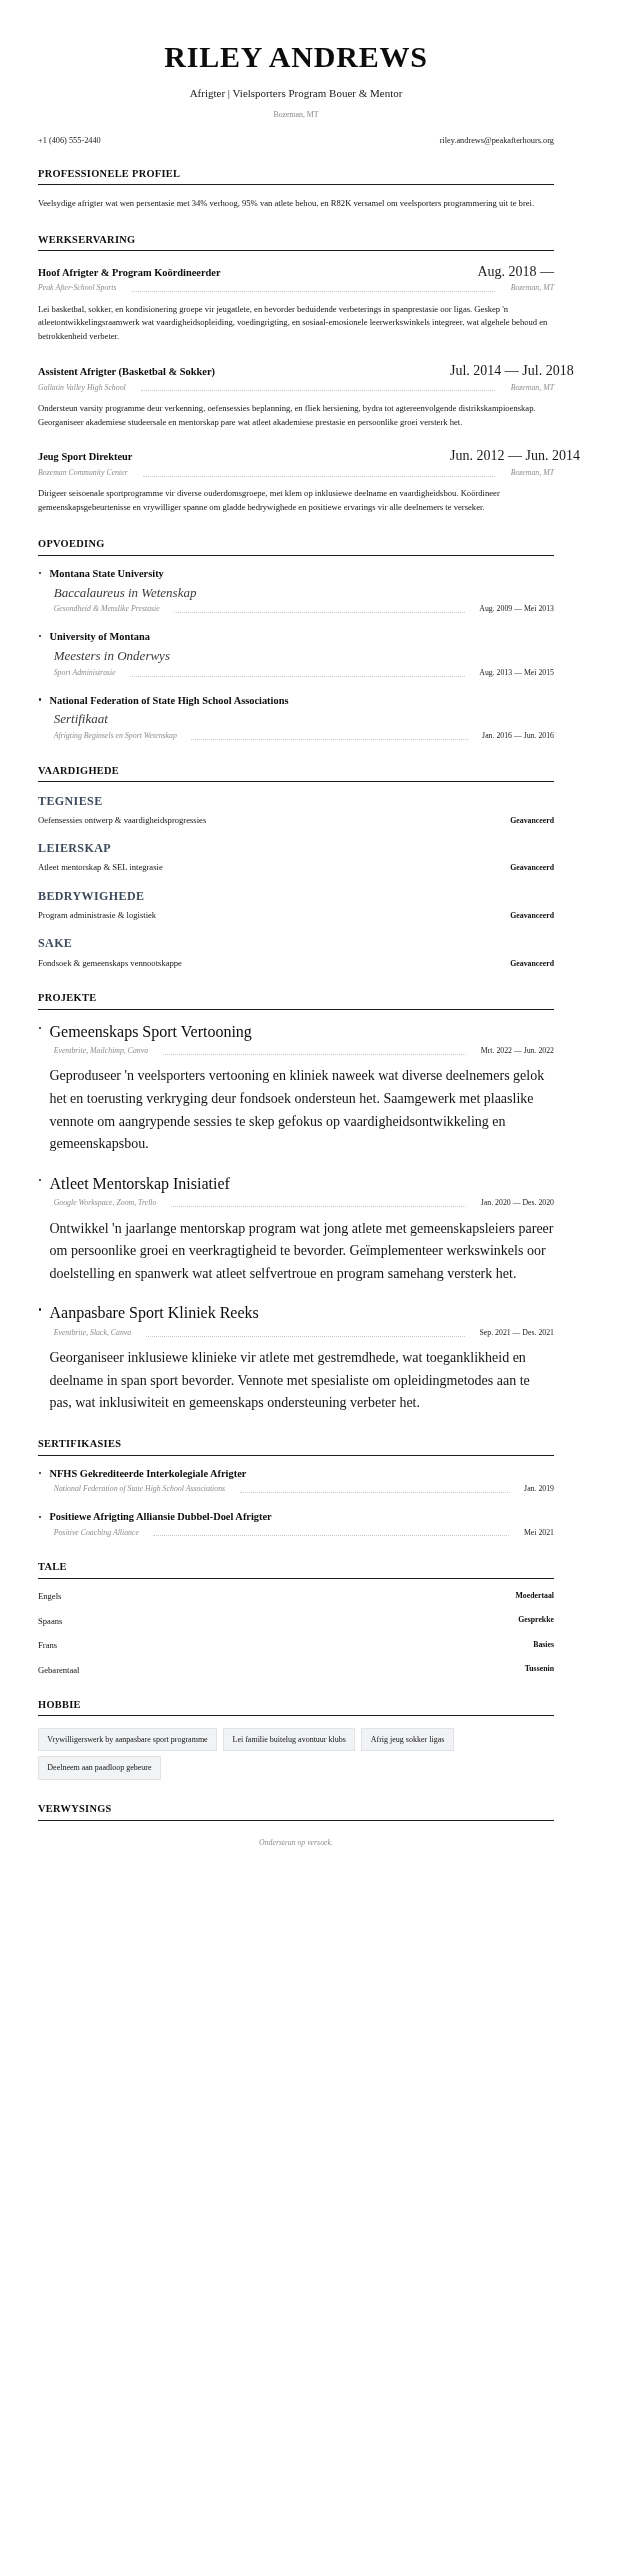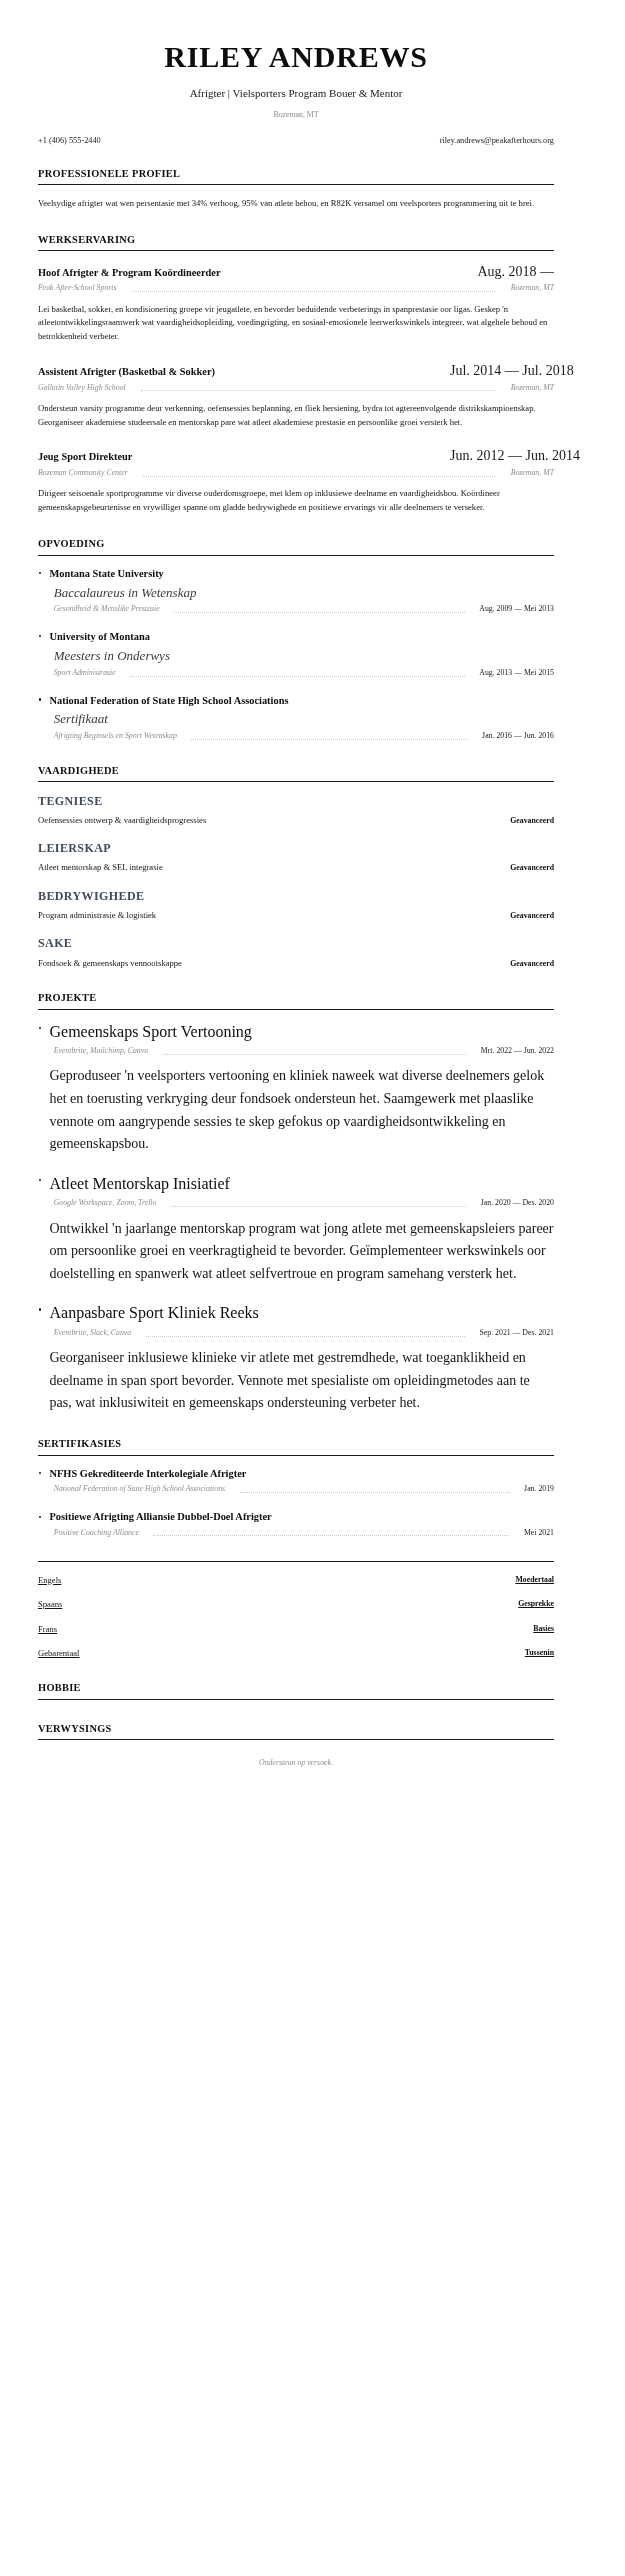--- a/index.html
+++ b/index.html
@@ -327,24 +327,23 @@
     color: #1a1a1a;
     text-align: right;
     white-space: nowrap;
     line-height: 1.35;
   }
 
   
   .lang-row {
     display: flex;
     justify-content: space-between;
-    align-items: flex-end;
+    align-items: center;
     margin-bottom: 12.5px;
     gap: 10.4px;
-    text-decoration: underline;
   }
   .lang-row:last-child { margin-bottom: 0; }
   .lang-name {
     font-size: 8.6px;
     color: #141414;
     line-height: 1.4;
   }
   .lang-level {
     font-size: 7.8px;
     font-weight: 700;
@@ -577,20 +576,21 @@
       <div class="cert-name">Positiewe Afrigting Alliansie Dubbel-Doel Afrigter</div>
       <div class="cert-row">
         <div class="cert-issuer">Positive Coaching Alliance</div>
         <div class="dot-spacer"></div>
         <div class="cert-date">Mei 2021</div>
       </div>
     </div>
   </div>
 
   <div class="section">
+    <div class="section-title">TALE</div>
     <hr class="section-rule">
 
     <div class="lang-row">
       <div class="lang-name">Engels</div>
       <div class="lang-level">Moedertaal</div>
     </div>
     <div class="lang-row">
       <div class="lang-name">Spaans</div>
       <div class="lang-level">Gesprekke</div>
     </div>
@@ -600,20 +600,26 @@
     </div>
     <div class="lang-row">
       <div class="lang-name">Gebarentaal</div>
       <div class="lang-level">Tussenin</div>
     </div>
   </div>
 
   <div class="section">
     <div class="section-title">HOBBIE</div>
     <hr class="section-rule">
+    <div class="hobby-wrap">
+      <span class="hobby-tag">Vrywilligerswerk by aanpasbare sport programme</span>
+      <span class="hobby-tag">Lei familie buitelug avontuur klubs</span>
+      <span class="hobby-tag">Afrig jeug sokker ligas</span>
+      <span class="hobby-tag">Deelneem aan paadloop gebeure</span>
+    </div>
   </div>
 
   <div class="section">
     <div class="section-title">VERWYSINGS</div>
     <hr class="section-rule">
     <div class="ref-text">Ondersteun op versoek.</div>
   </div>
 
 </div>
 

